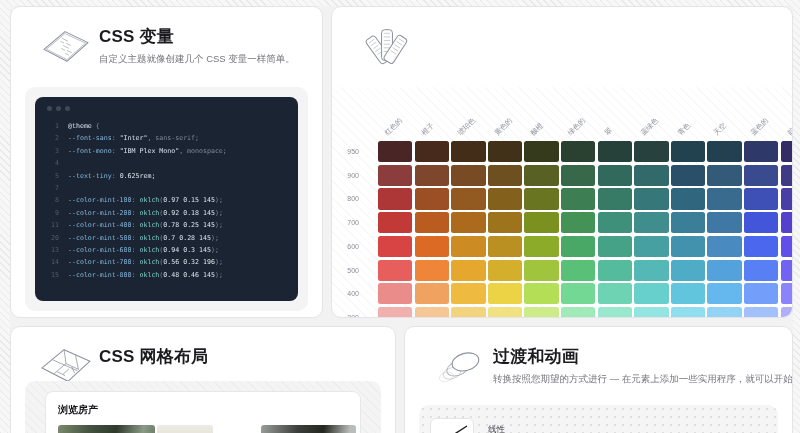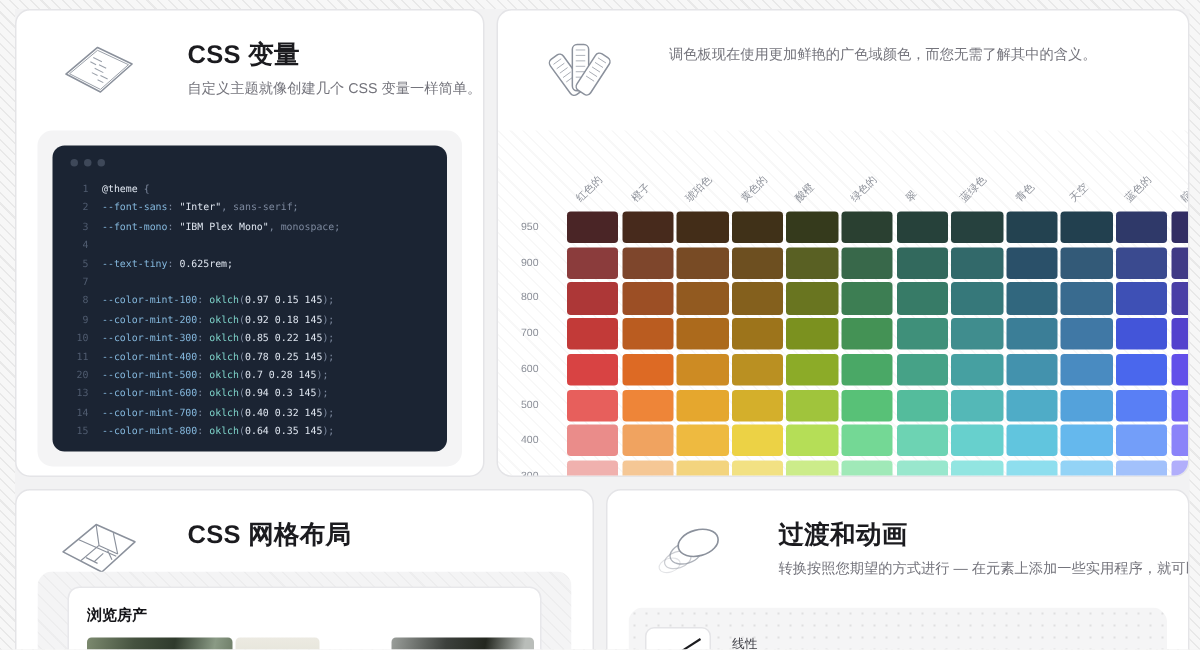--- a/index.html
+++ b/index.html
@@ -12,21 +12,21 @@
   }
   .canvas{position:absolute;left:10px;top:6px;width:783px;height:427px;background:#f2f2f3;overflow:hidden}
   .card{position:absolute;background:#fff;border:1px solid #e4e4e7;border-radius:10px;overflow:hidden}
   #card-css-vars{left:0;top:0;width:313px;height:312px}
   #card-p3{left:321px;top:0;width:462px;height:312px}
   #card-grid{left:0;top:320px;width:386px;height:170px}
   #card-transitions{left:394px;top:320px;width:389px;height:170px}
 
   .card-header{position:absolute;top:16px;left:26px;right:10px;display:flex;align-items:flex-start}
   .feature-icon{width:58px;height:46px;flex:0 0 58px}
-  .head-text{margin-left:30px;padding-top:2px;min-width:0}
+  .head-text{margin-left:4px;padding-top:2px;min-width:0}
   .card-title{font-size:17px;font-weight:700;color:#1b1b1f;letter-spacing:.2px}
   .card-sub{margin-top:5px;font-size:9.5px;color:#74747c;white-space:nowrap}
 
   
   .code-panel{position:absolute;left:14px;right:14px;top:80px;bottom:6px;background:#f4f4f5;border-radius:10px;padding:10px}
   .code-window{width:100%;height:100%;background:#1b2433;border-radius:8px;overflow:hidden;padding:9px 0 16px 12px}
   .dots{display:flex;gap:4px;margin-bottom:9px}
   .dot{width:5px;height:5px;border-radius:50%;background:#3e4859}
   .code-lines{font-family:"DejaVu Sans Mono","Liberation Mono",monospace;font-size:6.6px;line-height:12.4px}
   .code-line{white-space:pre}
@@ -91,26 +91,25 @@
         </div>
         <div class="code-lines">
             <div class="code-line"><span class="ln">1</span><span class="t-kw">@theme</span><span class="t-pun"> {</span></div>
             <div class="code-line"><span class="ln">2</span><span class="t-var">--font-sans</span><span class="t-pun">: </span><span class="t-str">"Inter"</span><span class="t-pun">, sans-serif;</span></div>
             <div class="code-line"><span class="ln">3</span><span class="t-var">--font-mono</span><span class="t-pun">: </span><span class="t-str">"IBM Plex Mono"</span><span class="t-pun">, monospace;</span></div>
             <div class="code-line"><span class="ln">4</span></div>
             <div class="code-line"><span class="ln">5</span><span class="t-var">--text-tiny</span><span class="t-pun">: </span><span class="t-num">0.625rem;</span></div>
             <div class="code-line"><span class="ln">7</span></div>
             <div class="code-line"><span class="ln">8</span><span class="t-var">--color-mint-100</span><span class="t-pun">: </span><span class="t-fn">oklch</span><span class="t-pun">(</span><span class="t-num">0.97 0.15 145</span><span class="t-pun">);</span></div>
             <div class="code-line"><span class="ln">9</span><span class="t-var">--color-mint-200</span><span class="t-pun">: </span><span class="t-fn">oklch</span><span class="t-pun">(</span><span class="t-num">0.92 0.18 145</span><span class="t-pun">);</span></div>
-            <div class="code-line"><span class="ln">10</span><span class="t-var">--color-mint-300</span><span class="t-pun">: </span><span class="t-fn">oklch</span><span class="t-pun">(</span><span class="t-num">0.85 0.22 145</span><span class="t-pun">);</span></div>
             <div class="code-line"><span class="ln">11</span><span class="t-var">--color-mint-400</span><span class="t-pun">: </span><span class="t-fn">oklch</span><span class="t-pun">(</span><span class="t-num">0.78 0.25 145</span><span class="t-pun">);</span></div>
             <div class="code-line"><span class="ln">20</span><span class="t-var">--color-mint-500</span><span class="t-pun">: </span><span class="t-fn">oklch</span><span class="t-pun">(</span><span class="t-num">0.7 0.28 145</span><span class="t-pun">);</span></div>
             <div class="code-line"><span class="ln">13</span><span class="t-var">--color-mint-600</span><span class="t-pun">: </span><span class="t-fn">oklch</span><span class="t-pun">(</span><span class="t-num">0.94 0.3 145</span><span class="t-pun">);</span></div>
-            <div class="code-line"><span class="ln">14</span><span class="t-var">--color-mint-700</span><span class="t-pun">: </span><span class="t-fn">oklch</span><span class="t-pun">(</span><span class="t-num">0.40 0.32 145</span><span class="t-pun">);</span></div>
-            <div class="code-line"><span class="ln">15</span><span class="t-var">--color-mint-800</span><span class="t-pun">: </span><span class="t-fn">oklch</span><span class="t-pun">(</span><span class="t-num">0.64 0.35 145</span><span class="t-pun">);</span></div>
+            <div class="code-line"><span class="ln">14</span><span class="t-var">--color-mint-700</span><span class="t-pun">: </span><span class="t-fn">oklch</span><span class="t-pun">(</span><span class="t-num">0.56 0.32 196</span><span class="t-pun">);</span></div>
+            <div class="code-line"><span class="ln">15</span><span class="t-var">--color-mint-800</span><span class="t-pun">: </span><span class="t-fn">oklch</span><span class="t-pun">(</span><span class="t-num">0.48 0.46 145</span><span class="t-pun">);</span></div>
           </div>
       </div>
     </div>
   </section>
 
   <section class="card" id="card-p3">
     <div class="card-header">
       <svg class="feature-icon" viewBox="0 0 64 48">
         <g fill="#fff" stroke="#8b919c" stroke-width="1.1" stroke-linejoin="round">
           <g transform="rotate(-36 32 42)">
@@ -121,21 +120,20 @@
             <rect x="26" y="6" width="12" height="34" rx="3.5"></rect>
             <path d="M28.5 10 h7 M28.5 14 h7 M28.5 18 h7 M28.5 22 h7 M28.5 26 h7 M28.5 30 h7" stroke-width=".5" fill="none"></path>
           </g>
           <g transform="rotate(33 32 42)">
             <rect x="26" y="9" width="12" height="32" rx="3.5"></rect>
             <path d="M28.5 13 h7 M28.5 17 h7 M28.5 21 h7 M28.5 25 h7 M28.5 29 h7" stroke-width=".5" fill="none"></path>
           </g>
         </g>
       </svg>
       <div class="head-text">
-        <p class="card-sub">调色板现在使用更加鲜艳的广色域颜色，而您无需了解其中的含义。</p>
       </div>
     </div>
     <div class="palette-panel">
         <span class="col-label" style="left: 57px;">红色的</span>
         <span class="col-label" style="left: 93.6px;">橙子</span>
         <span class="col-label" style="left: 130.2px;">琥珀色</span>
         <span class="col-label" style="left: 166.8px;">黄色的</span>
         <span class="col-label" style="left: 203.4px;">酸橙</span>
         <span class="col-label" style="left: 240px;">绿色的</span>
         <span class="col-label" style="left: 276.6px;">翠</span>

